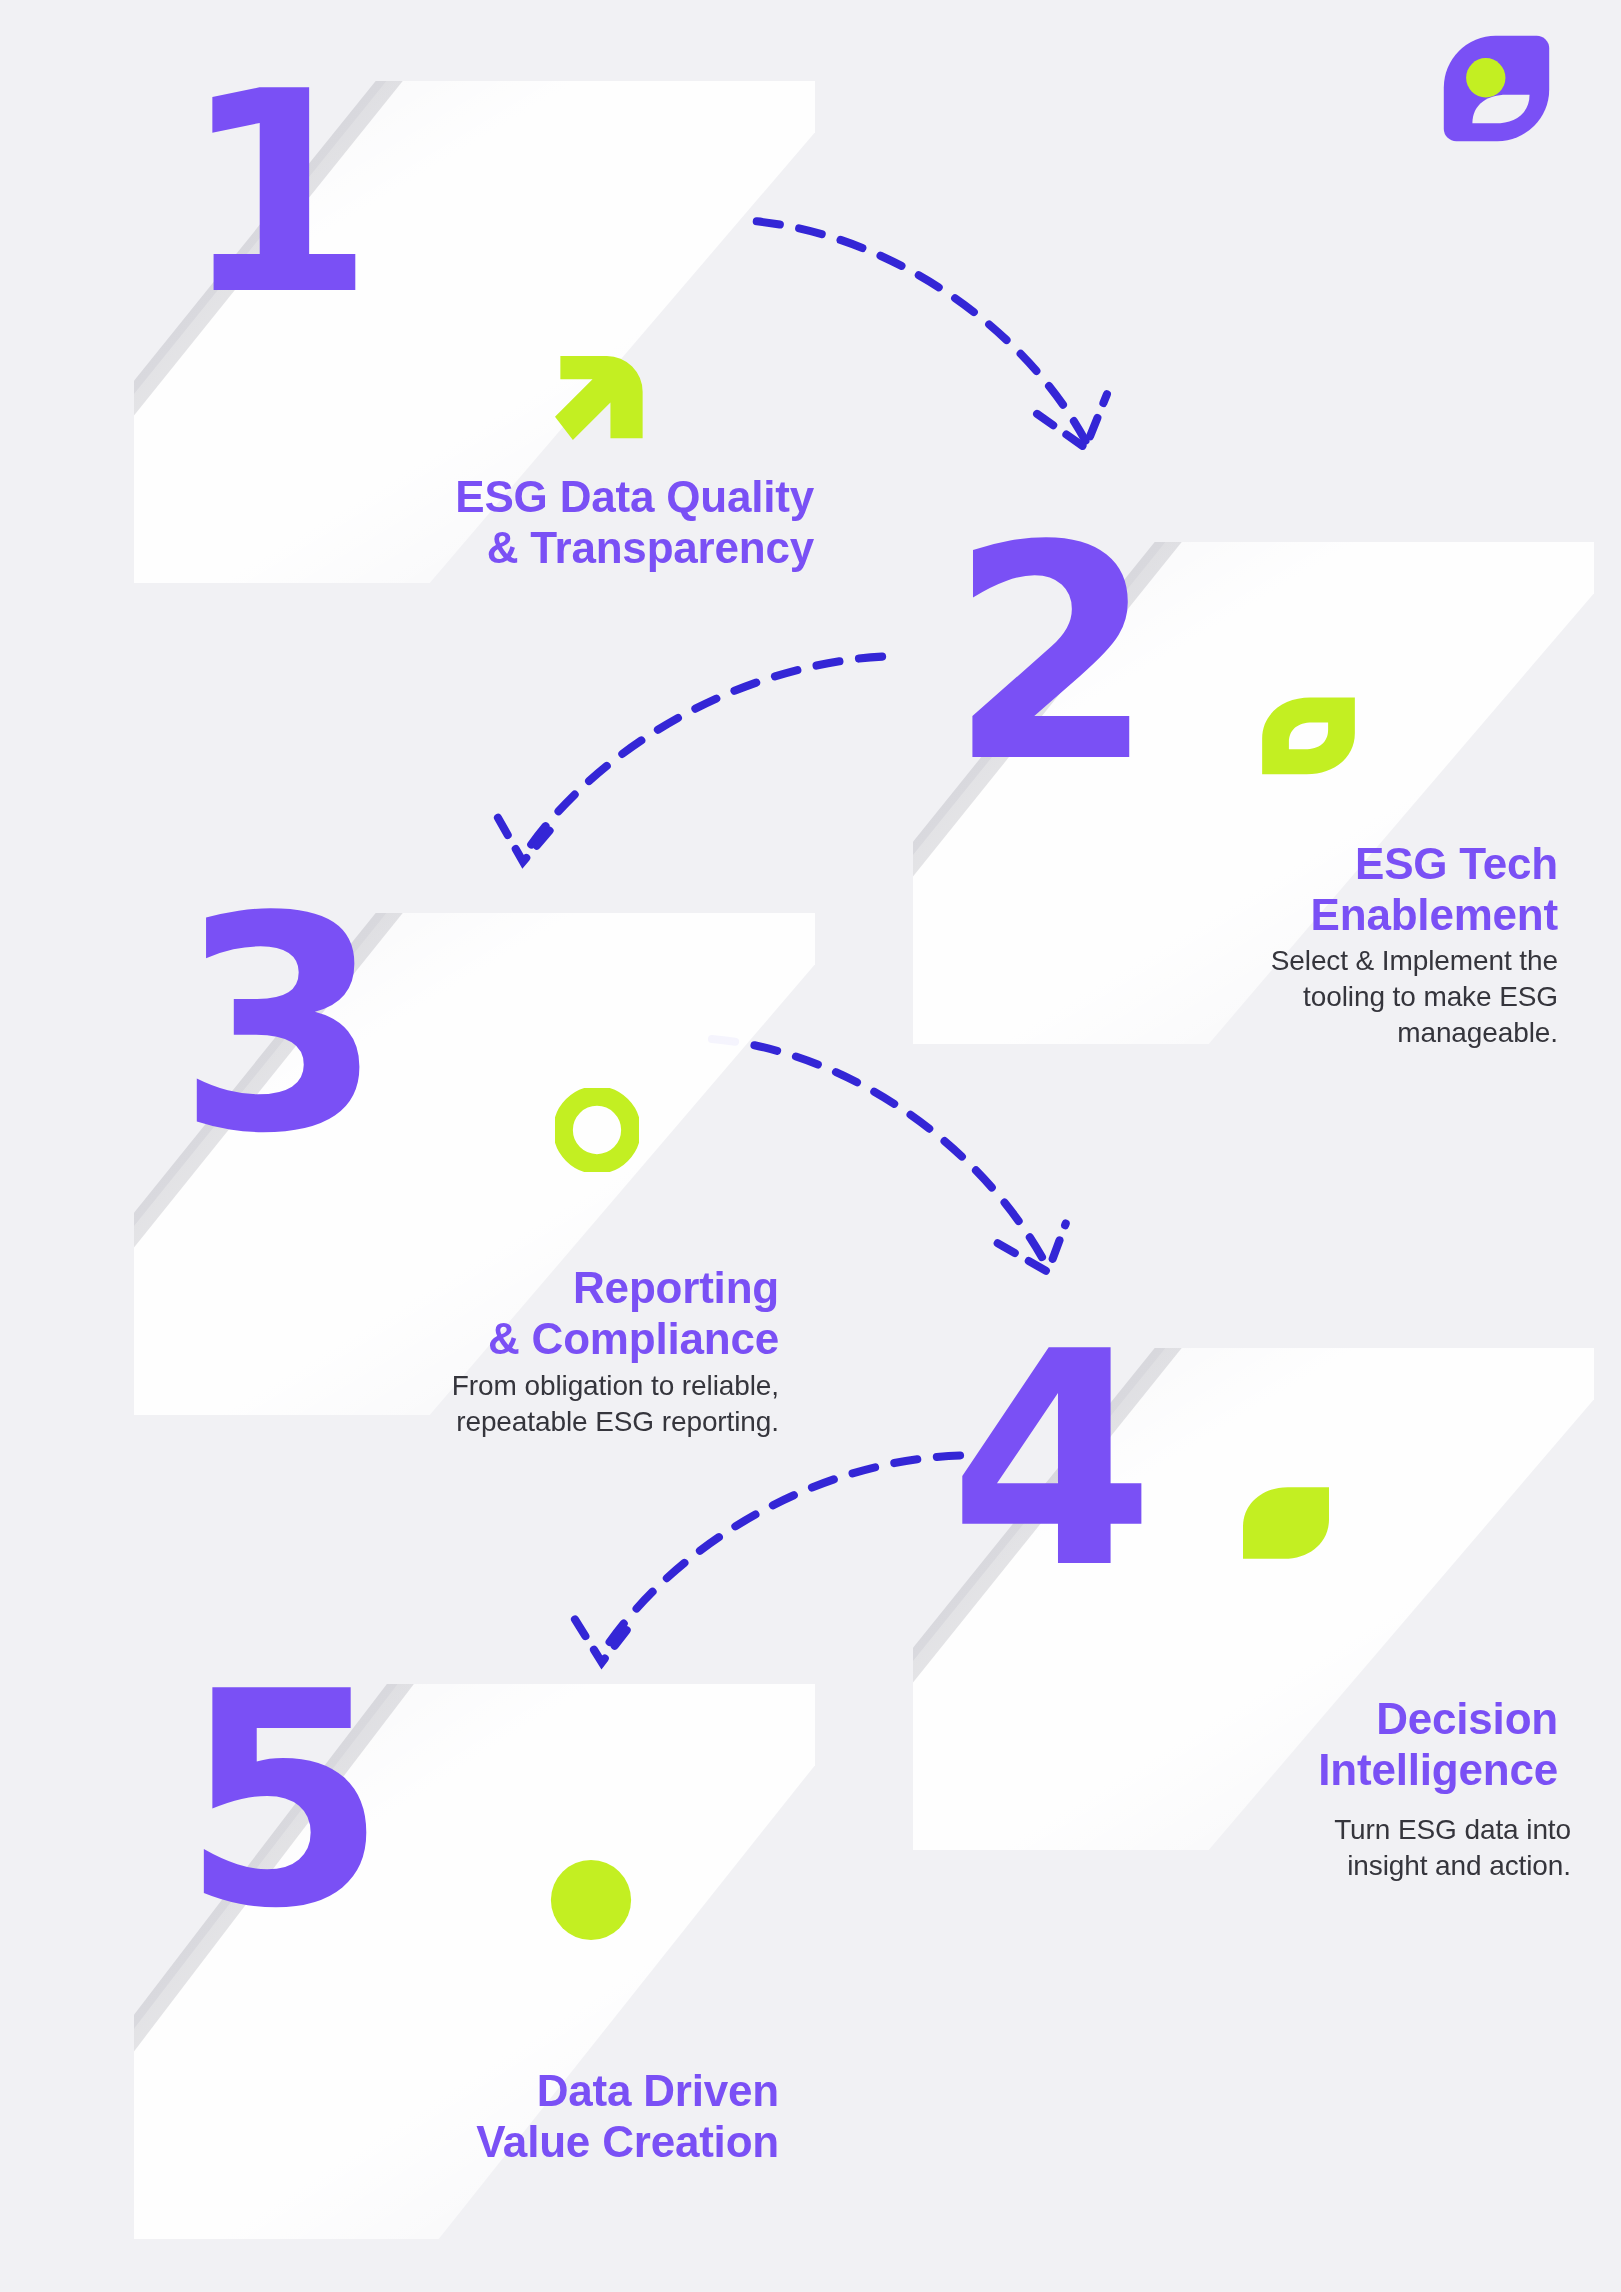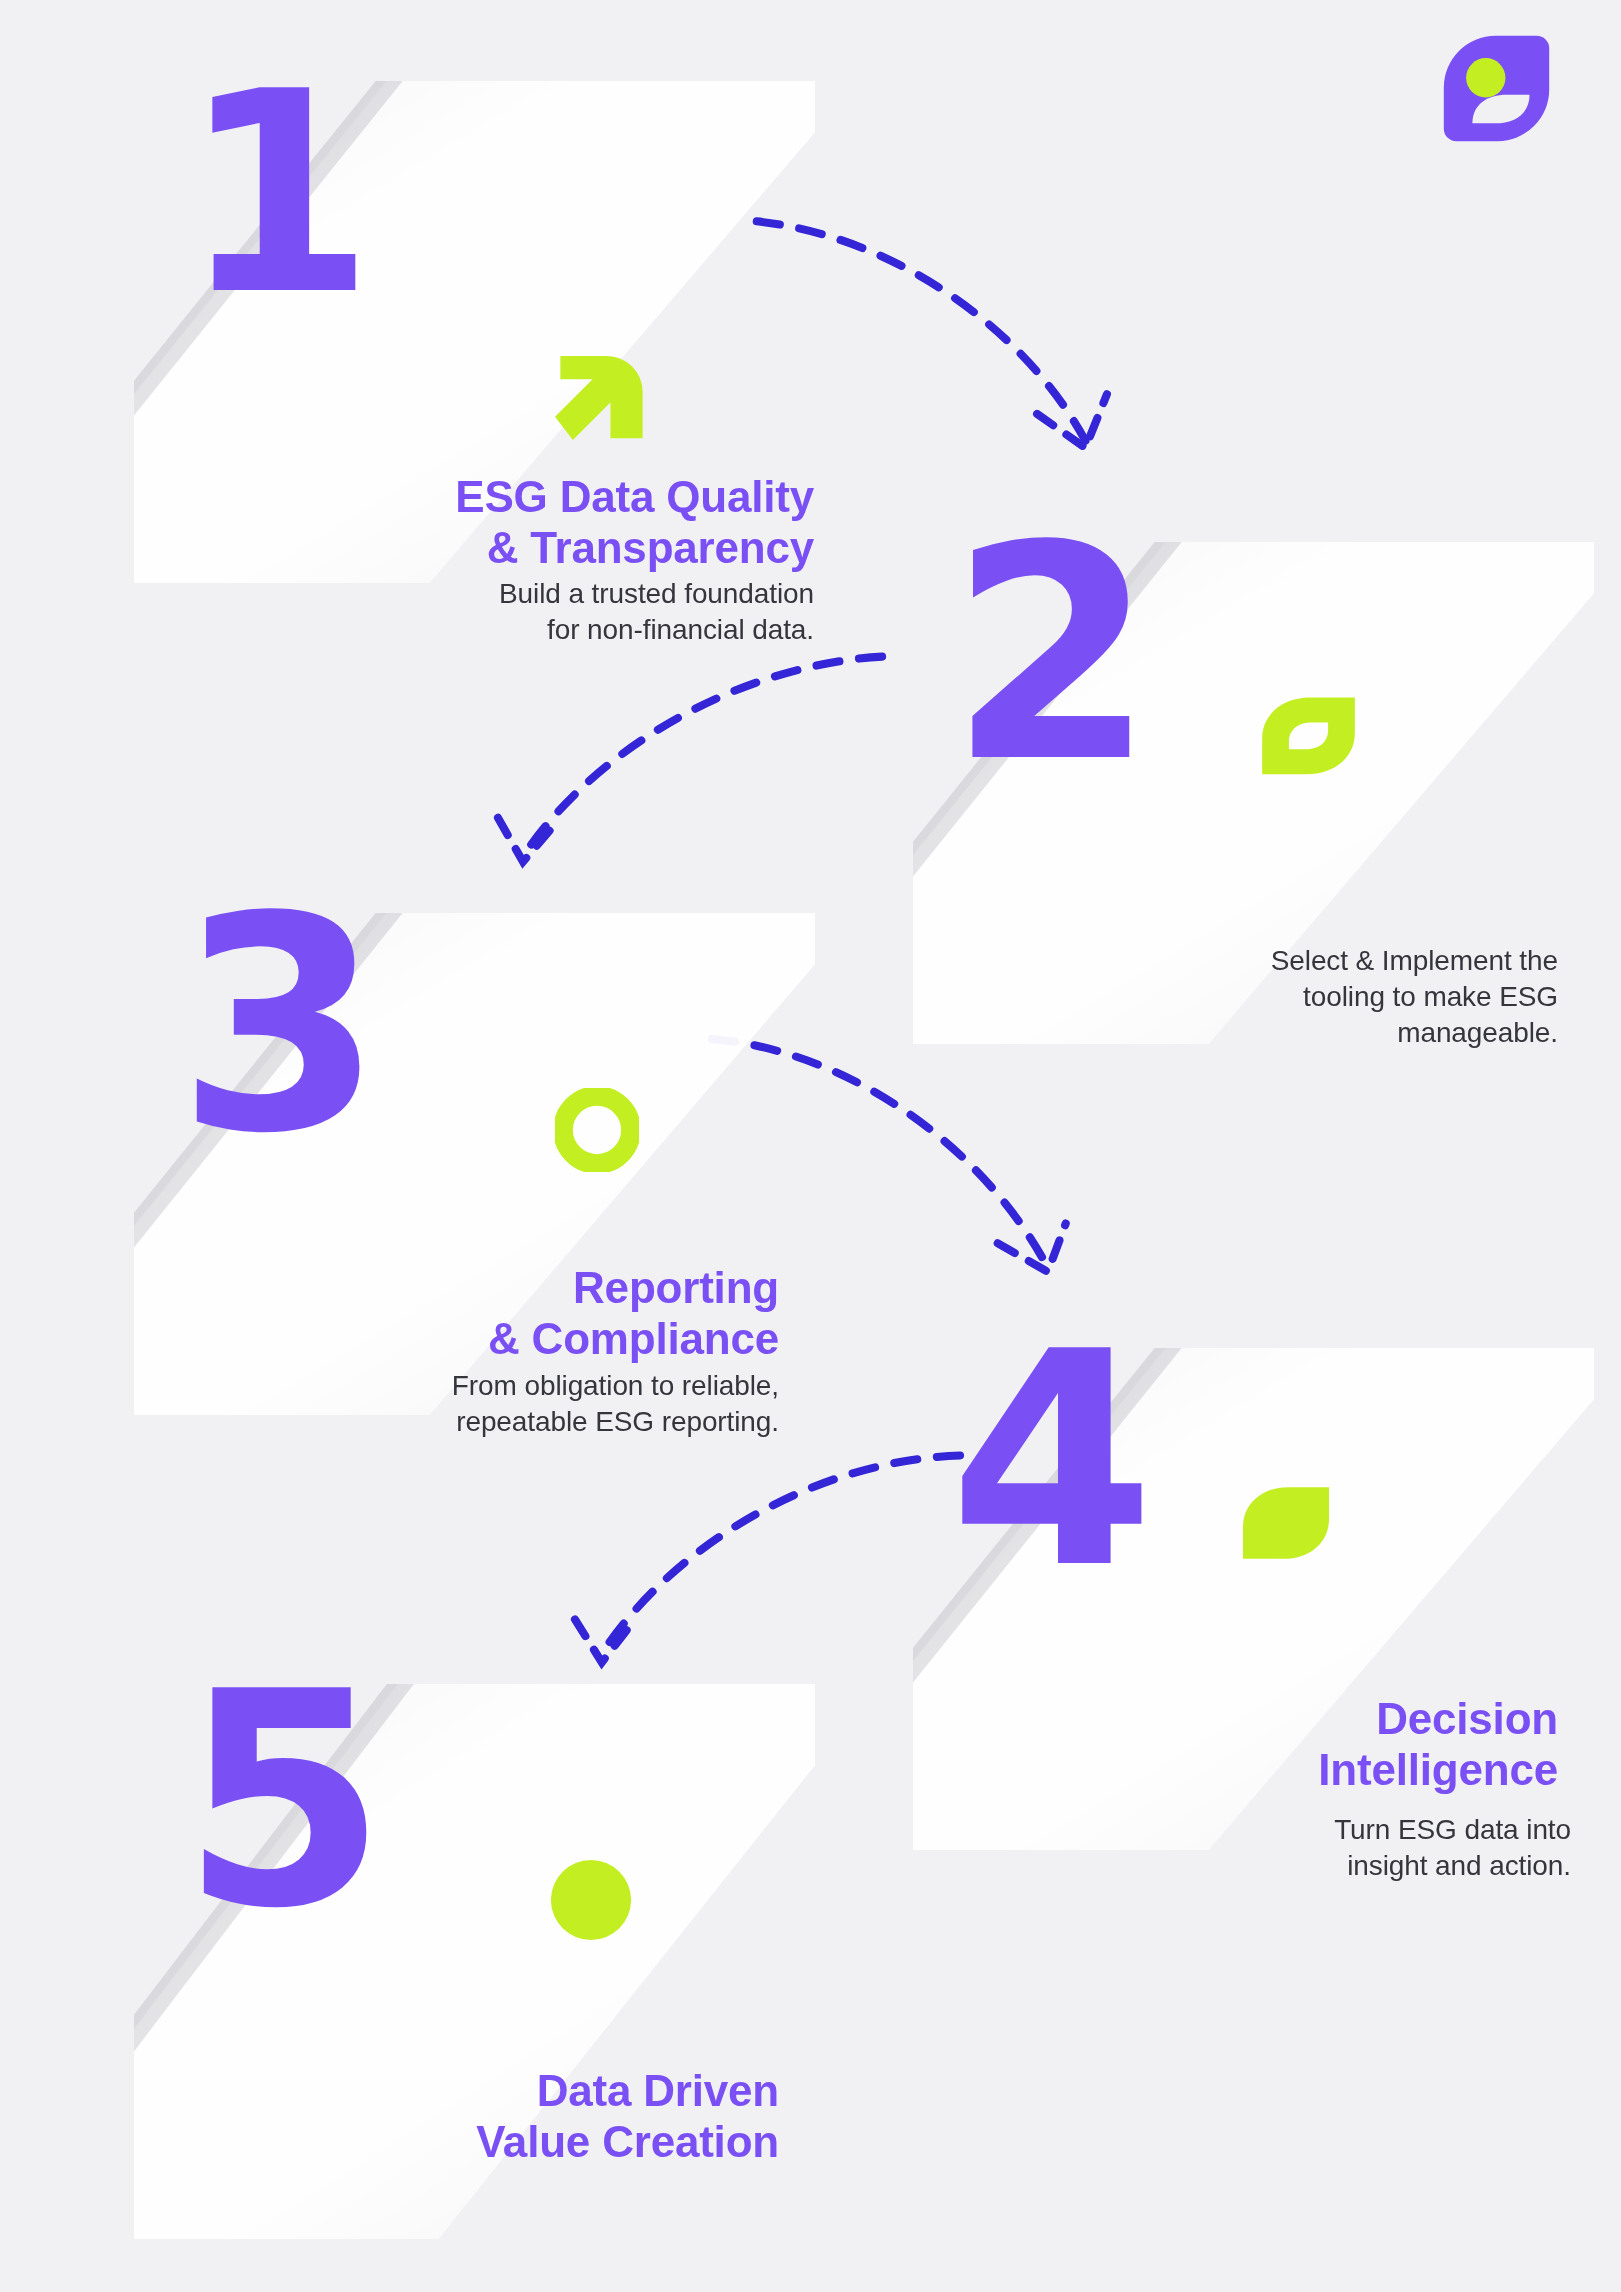--- a/index.html
+++ b/index.html
@@ -135,22 +135,20 @@
     </svg>
 
     <div class="numwrap" style="left:47px; top:-12.5px; font-size:278px;">1</div>
 
     <svg class="badge" width="93" height="97" viewBox="0 0 104 108" style="left:421px; top:264px;">
       <path d="M6 12 H58 A40 40 0 0 1 98 52 V104 H62 V64 L20 106 L0 80 L42 38 H6 Z" fill="#c3ef22"></path>
     </svg>
 
     <div class="title ta-r" style="left:161px; top:390px; width:519px;">ESG Data Quality
 &amp; Transparency</div>
-    <div class="desc ta-r" style="left:161px; top:495px; width:519px;">Build a trusted foundation
-for non-financial data.</div>
   </div>
 
   <div class="step" style="left:913px; top:542px; width:681px; height:502px;">
     <svg class="ribbon" width="681" height="502" viewBox="0 0 760 560">
       <defs>
         <linearGradient id="rb2" x1="0" y1="0" x2="1" y2="1">
           <stop offset="0%" stop-color="#ffffff" stop-opacity="0.0"></stop>
           <stop offset="38%" stop-color="#ffffff" stop-opacity="0.95"></stop>
           <stop offset="62%" stop-color="#ffffff" stop-opacity="0.95"></stop>
           <stop offset="100%" stop-color="#ffffff" stop-opacity="0.0"></stop>
@@ -164,20 +162,22 @@
       <polygon points="318,-60 348,-60 -150,560 -182,560" fill="url(#sh2)"></polygon>
     </svg>
 
     <div class="numwrap" style="left:36px; top:-19.7px; font-size:296px;">2</div>
 
     <svg class="badge" width="93" height="82" viewBox="0 0 104 92" style="left:349px; top:152px;">
       <path d="M104 4 V44 C104 72 80 90 50 90 H0 V50 C0 22 24 4 54 4 Z
                M74 32 H56 C40 32 30 40 30 54 V62 H48 C64 62 74 54 74 40 Z" fill="#c3ef22" fill-rule="evenodd"></path>
     </svg>
 
+    <div class="title ta-r" style="left:161px; top:296px; width:484px;">ESG Tech
+Enablement</div>
     <div class="desc ta-r" style="left:161px; top:401px; width:484px;">Select &amp; Implement the
 tooling to make ESG
 manageable.</div>
   </div>
 
   <div class="step" style="left:134px; top:913px; width:681px; height:502px;">
     <svg class="ribbon" width="681" height="502" viewBox="0 0 760 560">
       <defs>
         <linearGradient id="rb3" x1="0" y1="0" x2="1" y2="1">
           <stop offset="0%" stop-color="#ffffff" stop-opacity="0.0"></stop>

